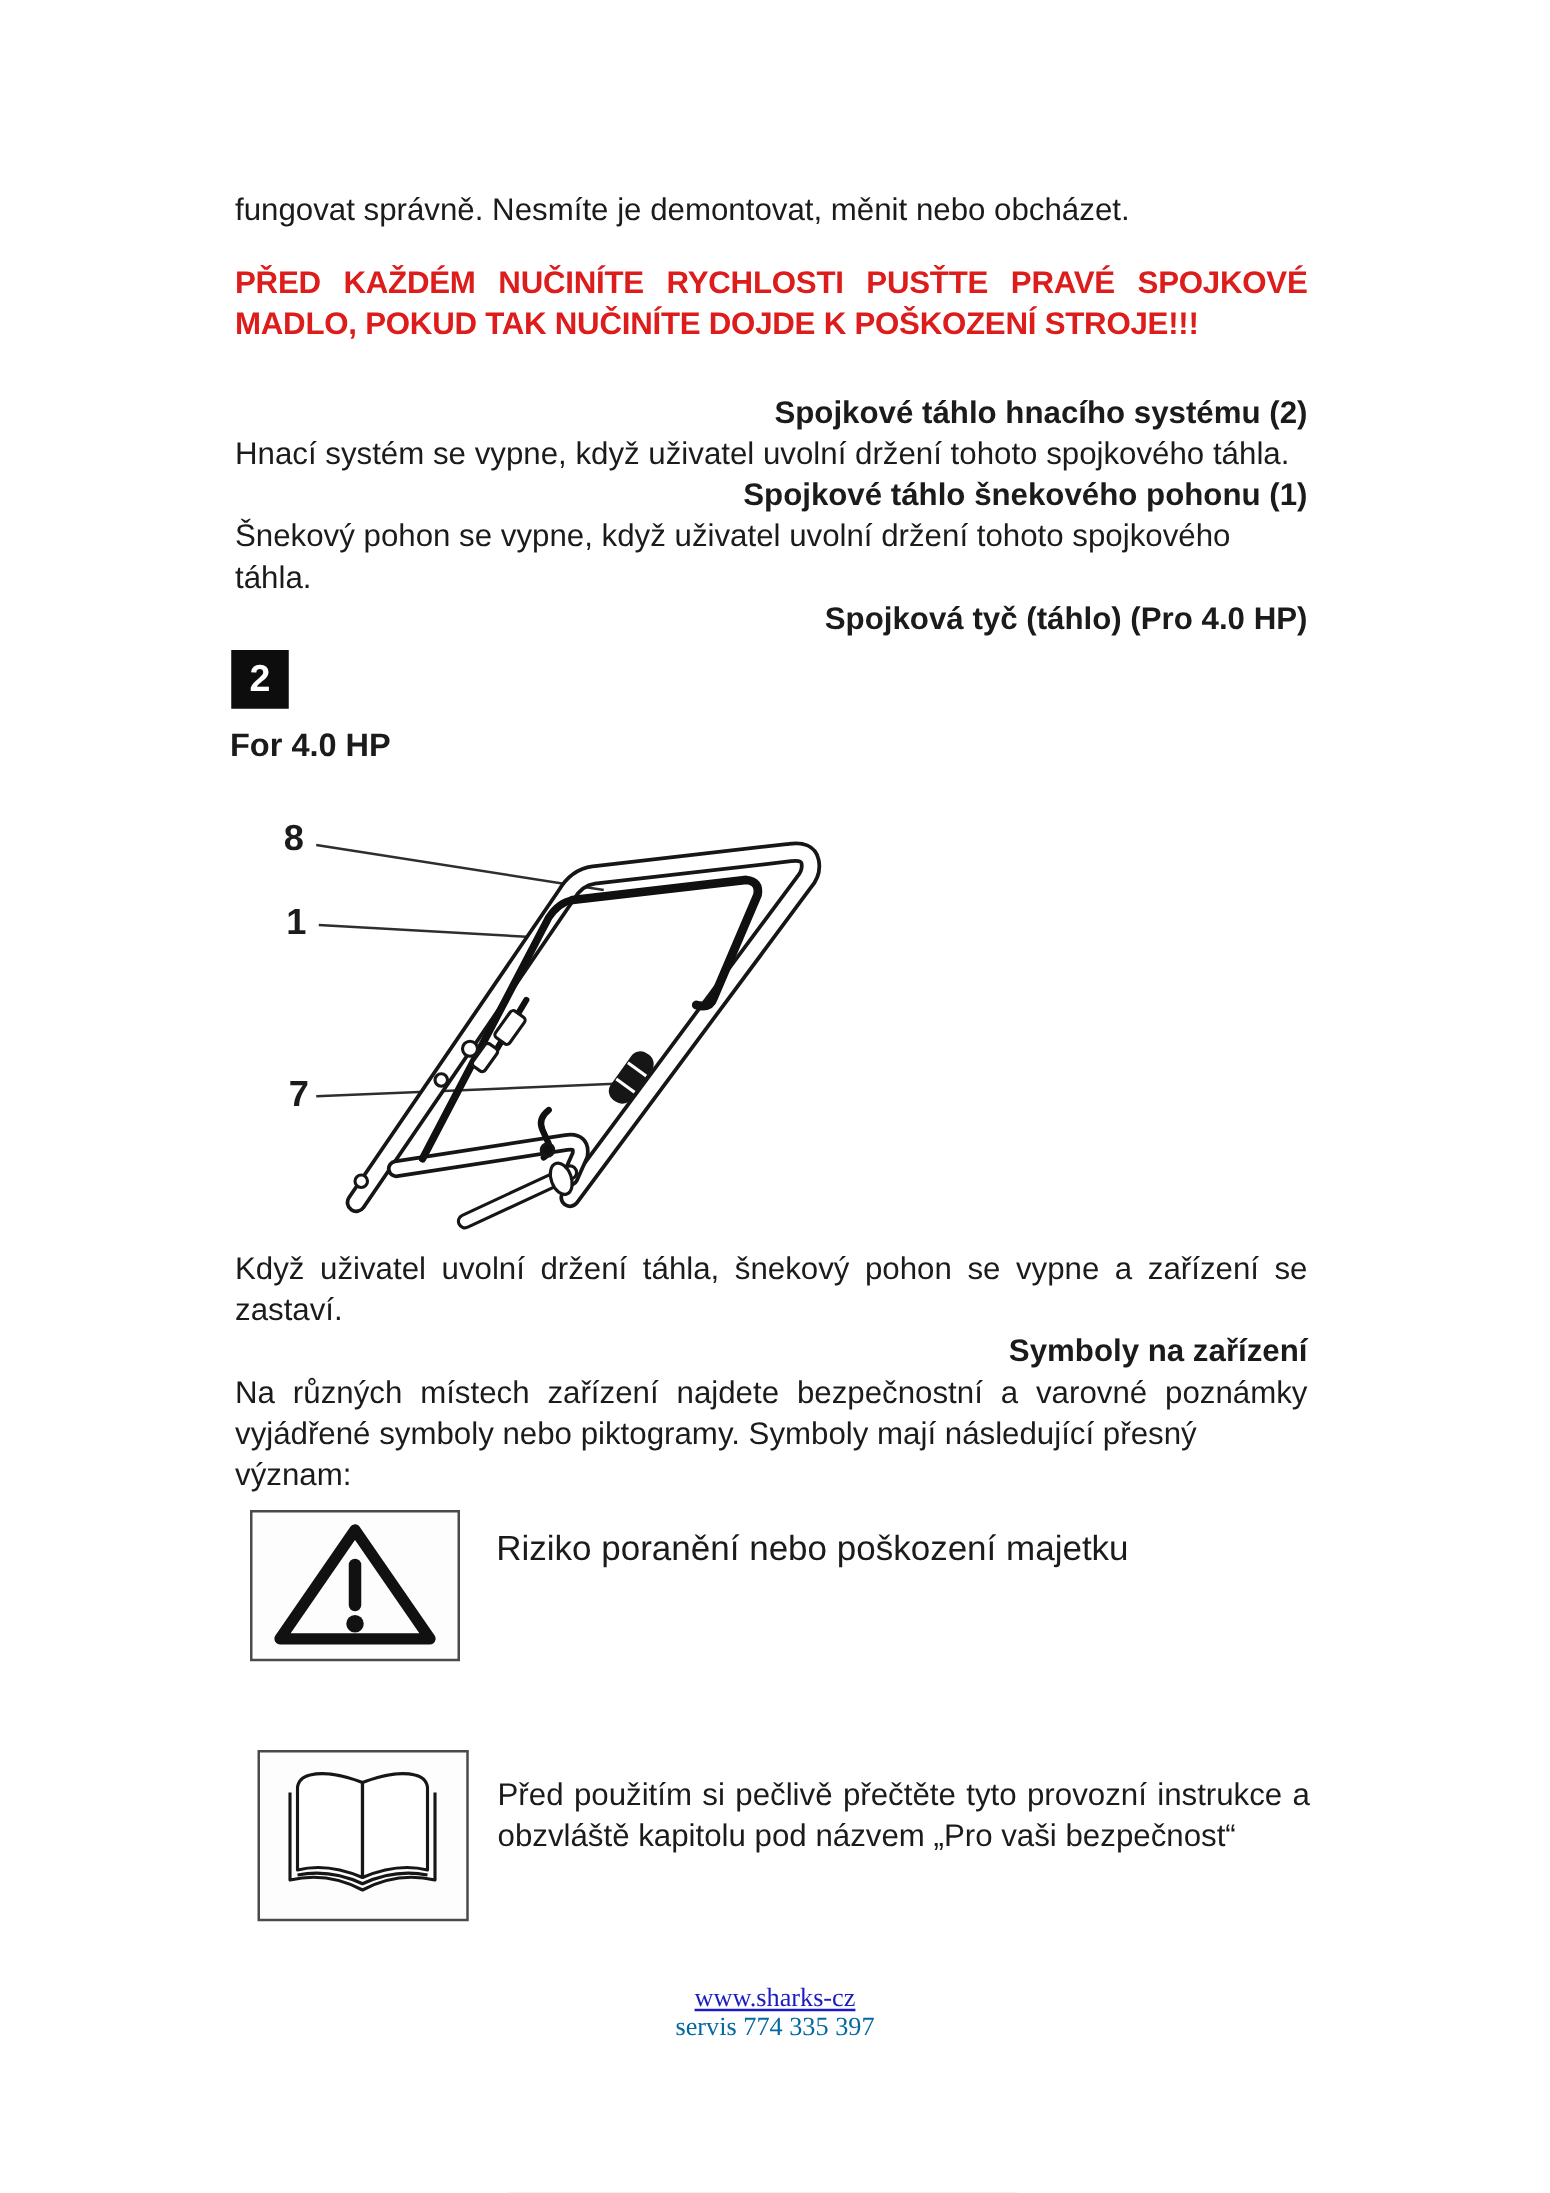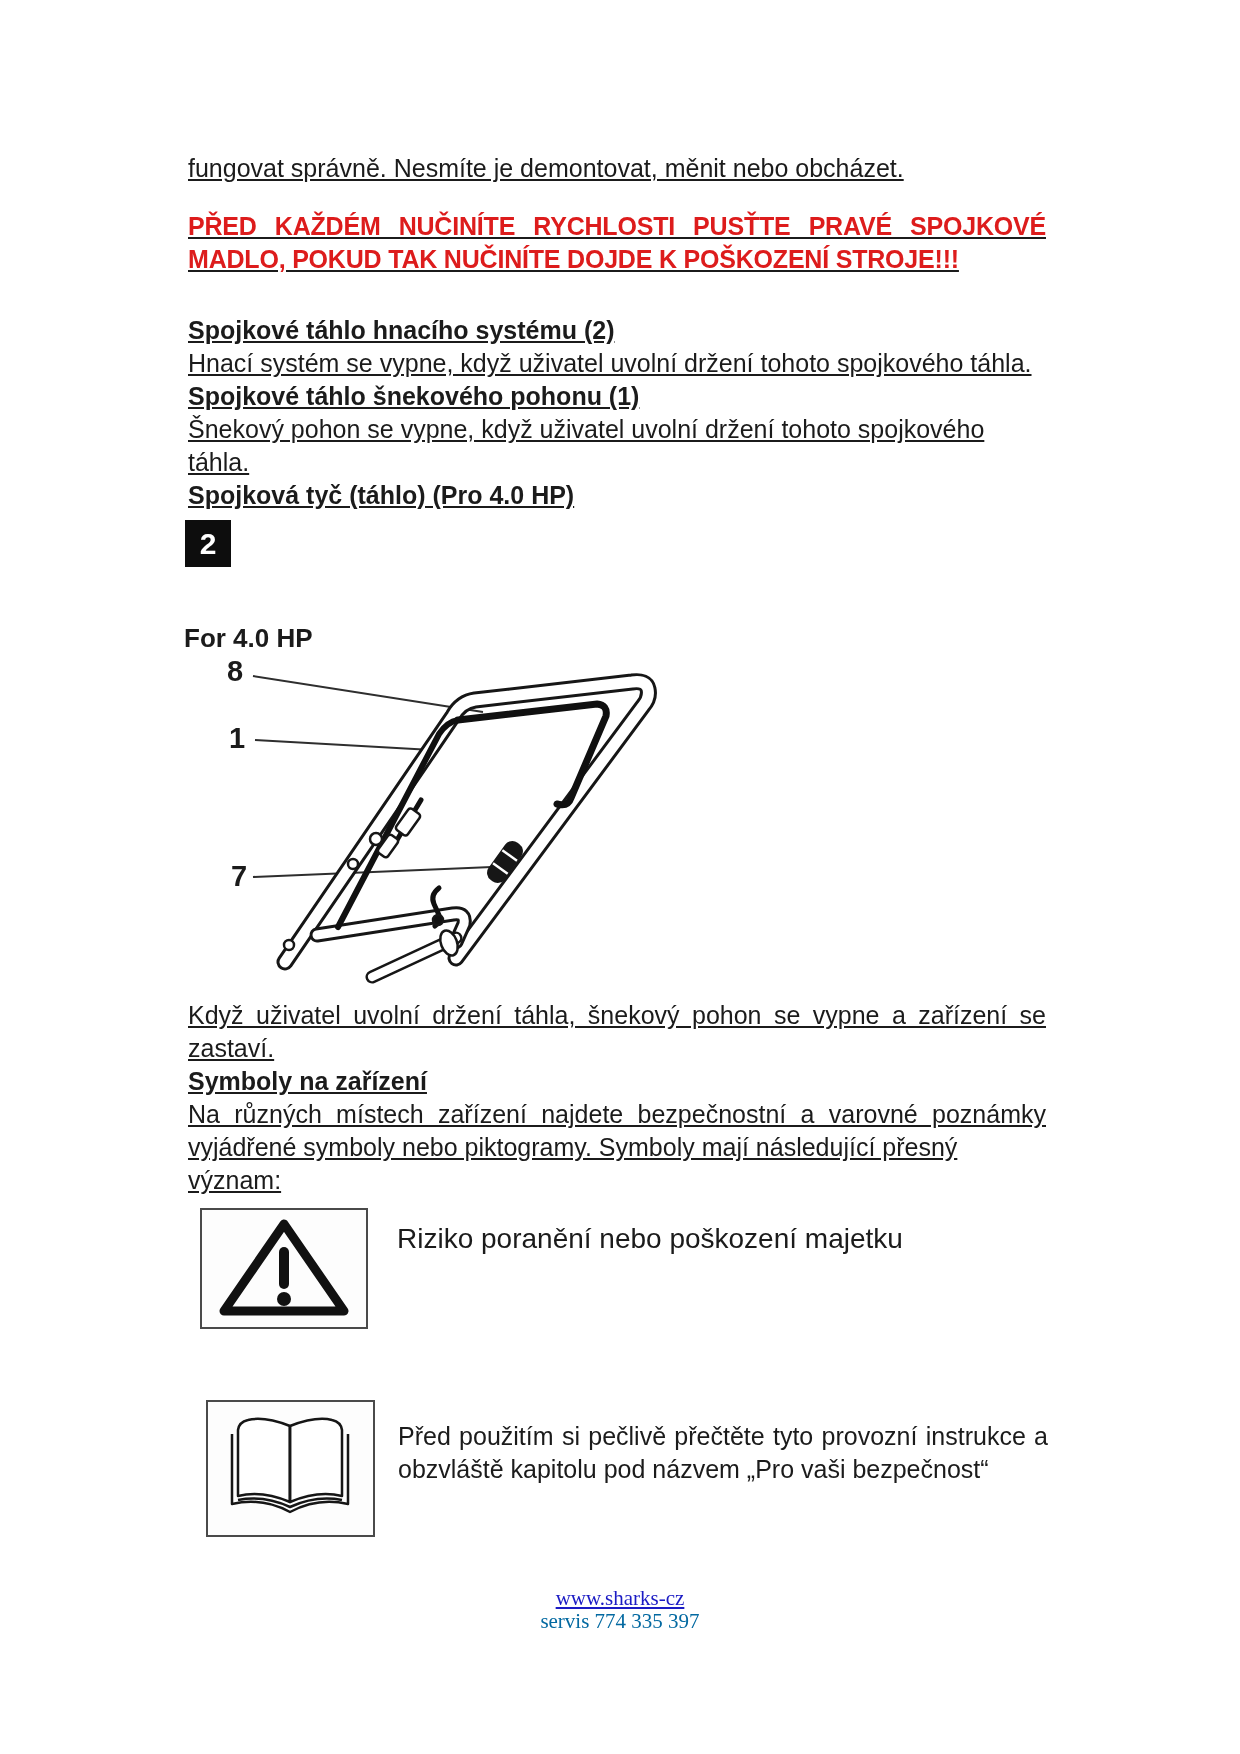--- a/index.html
+++ b/index.html
@@ -2,31 +2,31 @@
 <html lang="cs"><head>
 <meta charset="utf-8">
 <style>
   html,body{margin:0;padding:0;background:#e8e8e8;}
   .page{
     position:relative;width:1240px;height:1754px;margin:0 auto;
     background:#ffffff;overflow:hidden;
     font-family:"Liberation Sans",sans-serif;color:#1b1b1b;
   }
   .abs{position:absolute;}
-  .col{left:188px;width:858px;text-decoration:underline;}
+  .col{left:188px;width:858px;}
   .line{font-size:25px;line-height:33px;}
-  .bold{font-weight:bold;}
+  .bold{font-weight:bold;text-align:right;}
   .just{text-align:justify;text-align-last:justify;}
   .red{color:#dd1c1c;font-weight:bold;letter-spacing:-0.2px;}
   .badge{
     left:185px;top:520px;width:46px;height:47px;background:#0d0d0d;
     color:#ffffff;font-size:30px;font-weight:bold;
     display:flex;align-items:center;justify-content:center;
   }
-  .caption{left:184px;top:581px;font-size:26px;font-weight:bold;margin-top:42px;}
+  .caption{left:184px;top:581px;font-size:26px;font-weight:bold;}
   .figure{left:225px;top:640px;width:445px;height:345px;}
   .figure svg{position:absolute;left:0;top:0;}
   .fig-label{position:absolute;font-size:29px;font-weight:bold;line-height:30px;}
   .sym-box{box-sizing:border-box;border:2px solid #4a4a4a;background:#fdfdfd;}
   .warn-box{left:200px;top:1208px;width:168px;height:121px;}
   .book-box{left:206px;top:1400px;width:169px;height:137px;}
   .sym-text{font-size:28px;line-height:33px;}
   .footer{left:0;width:1240px;text-align:center;font-family:"Liberation Serif",serif;}
   .footer-link{color:#1b1bc4;text-decoration:underline;font-size:21px;cursor:pointer;}
   .footer-servis{font-size:21px;color:#0369a1;}

